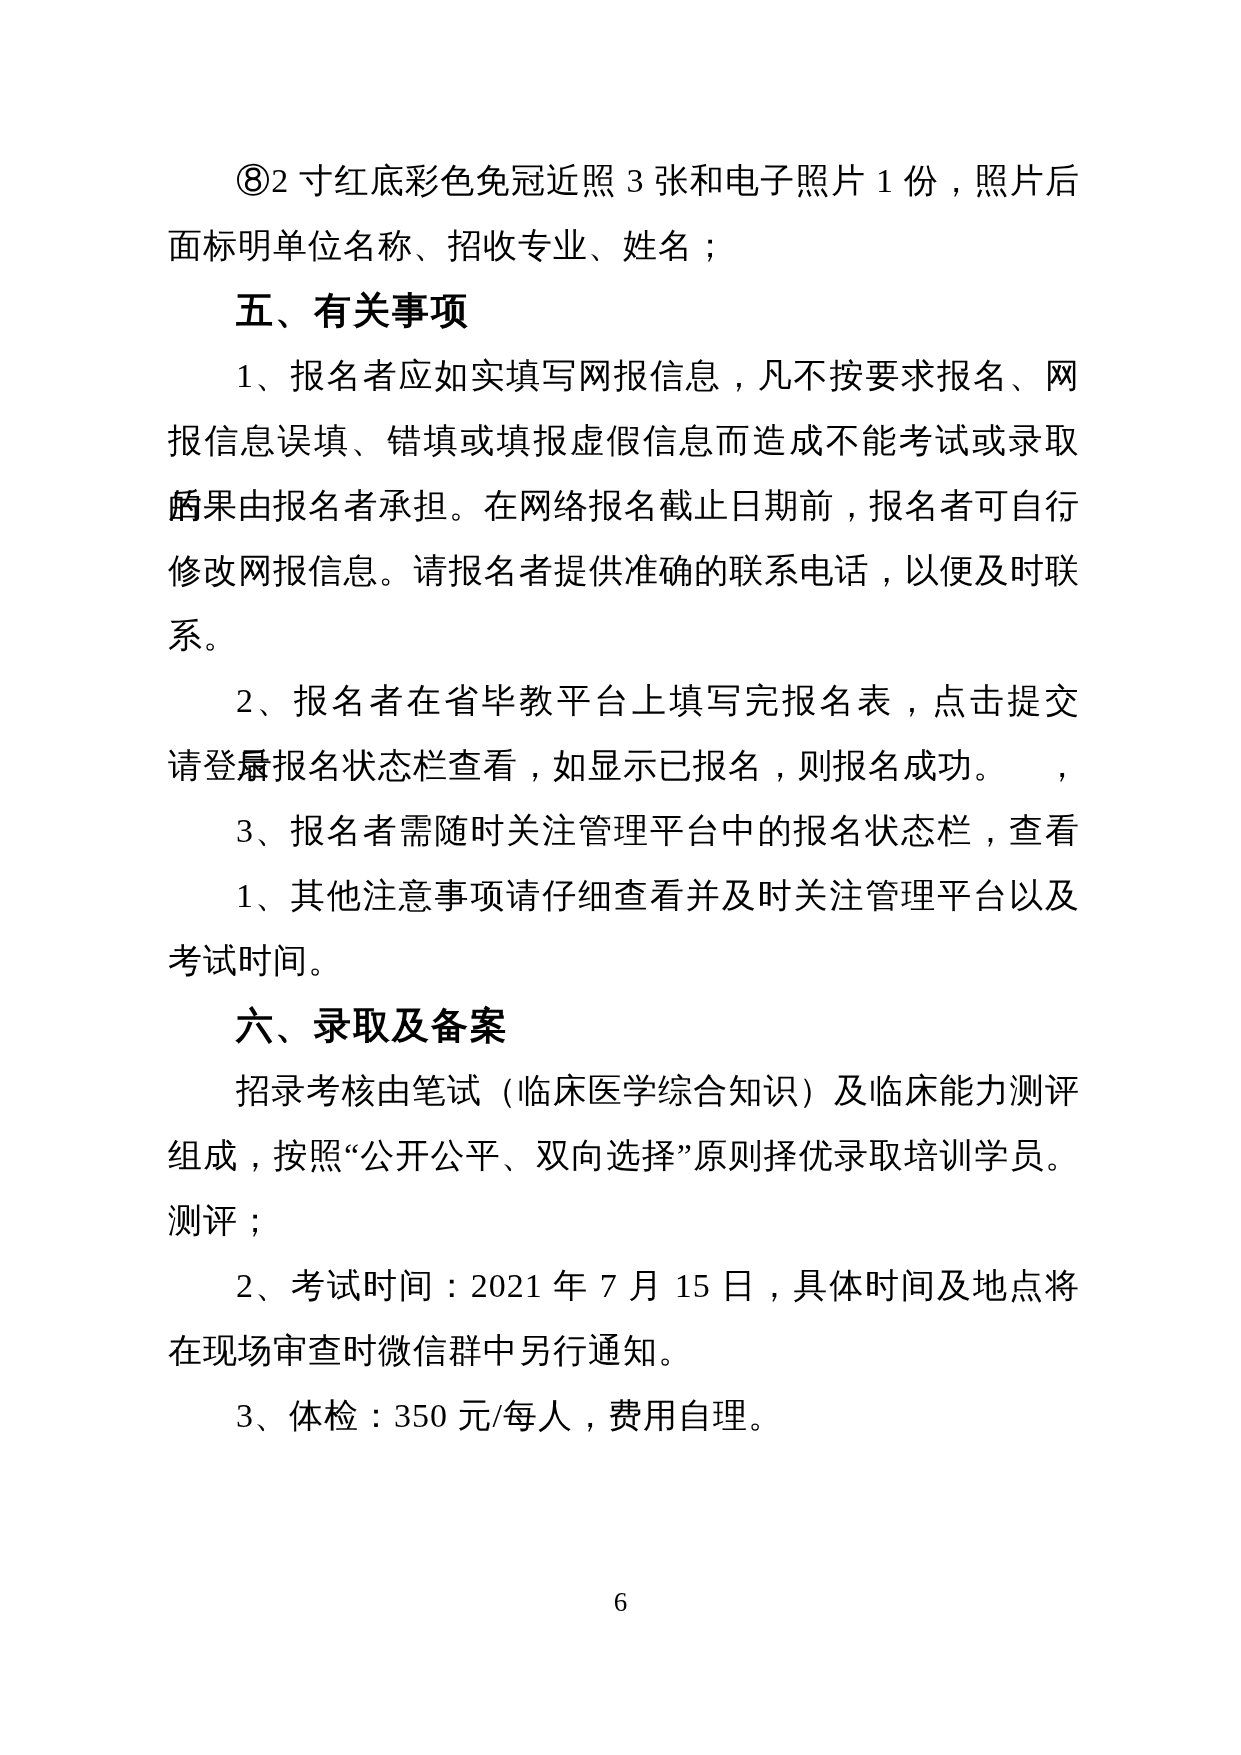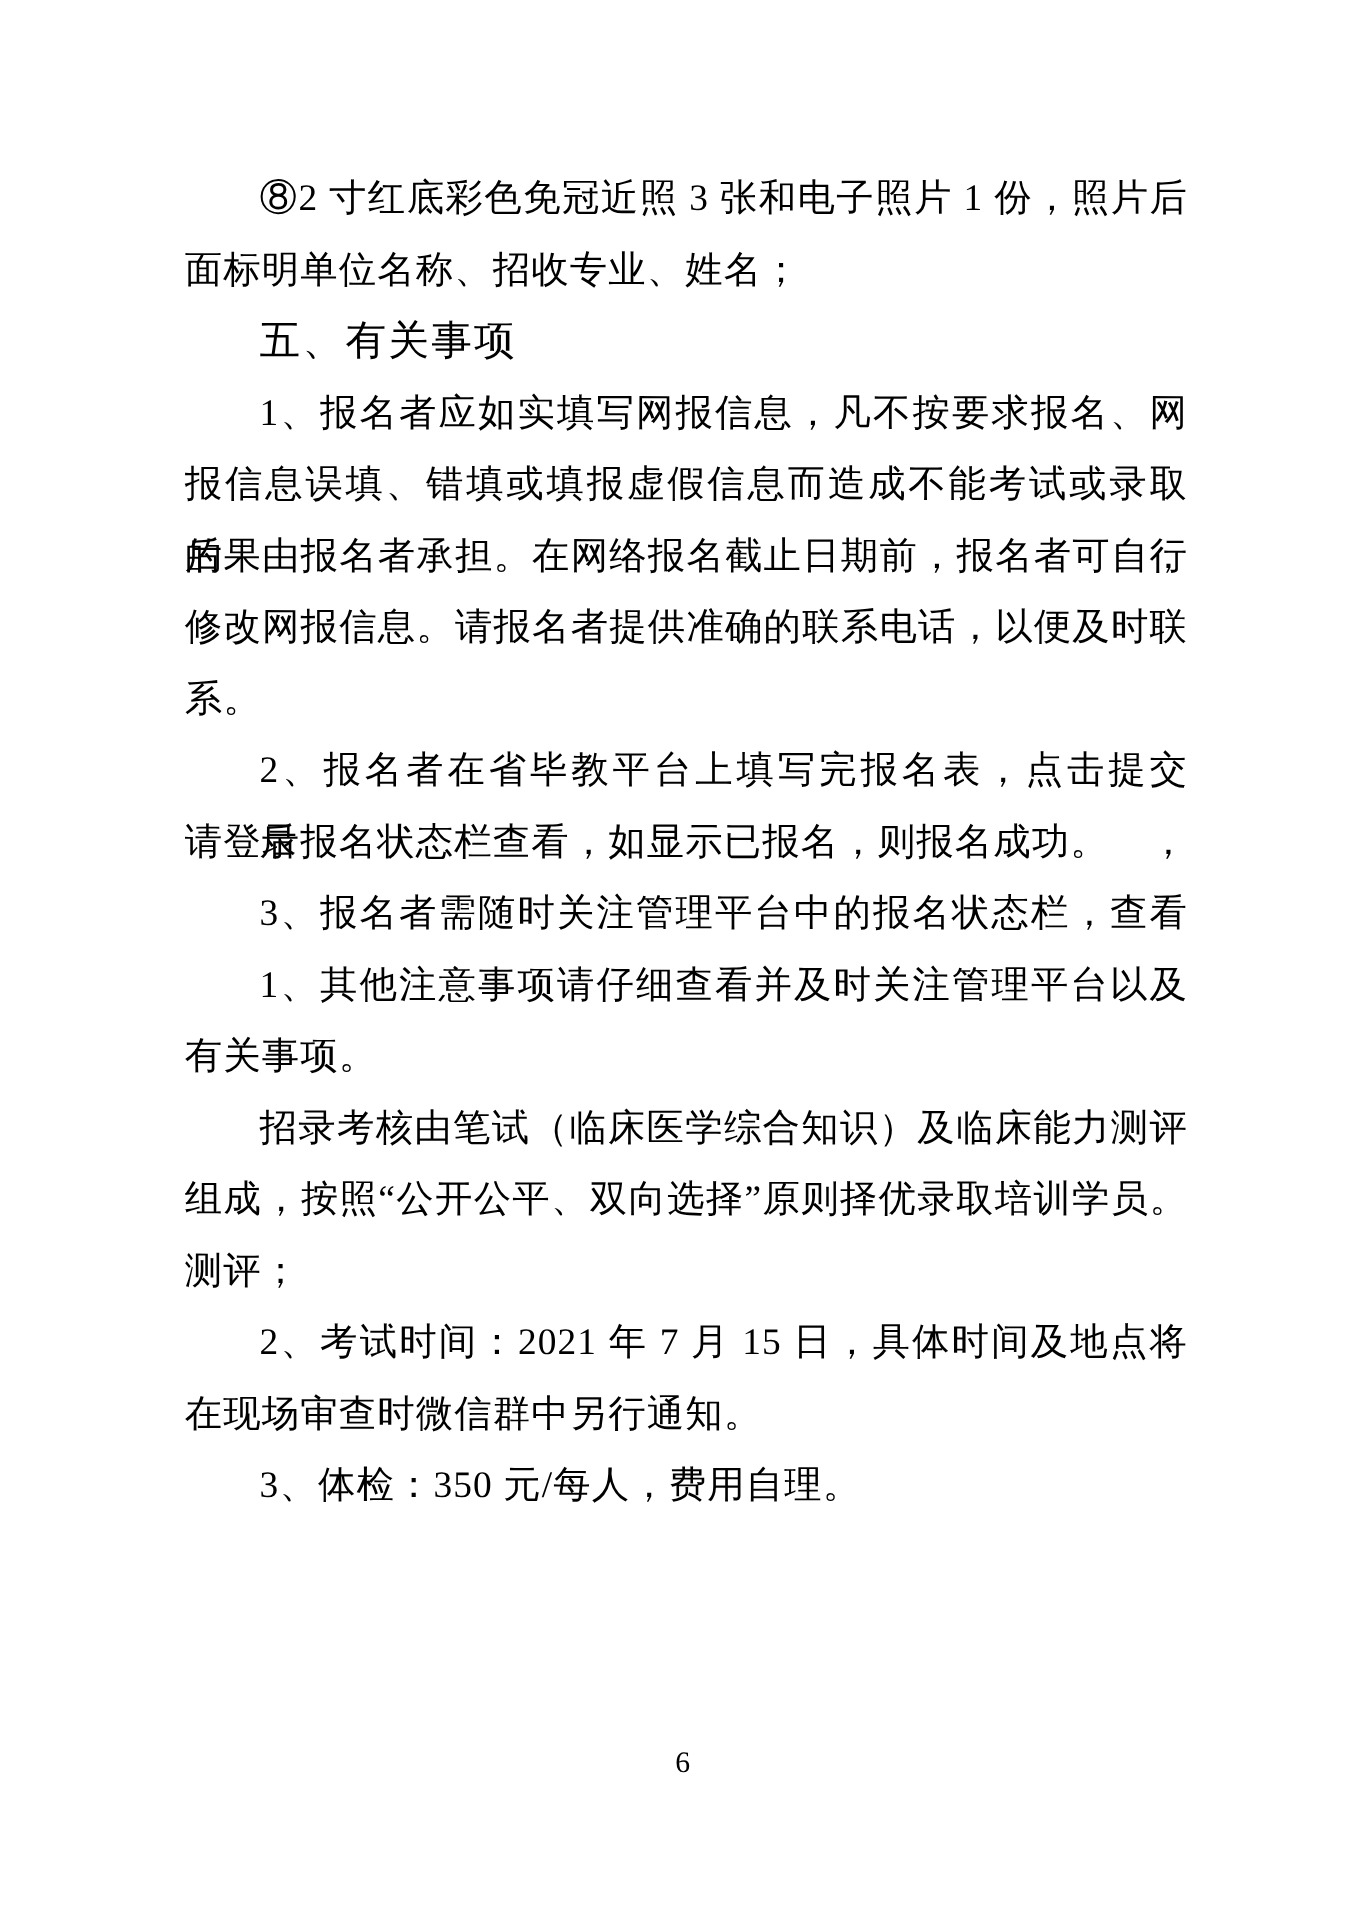--- a/index.html
+++ b/index.html
@@ -32,21 +32,21 @@
   .line.indent {
     padding-left: 68px;
   }
   .line.justify {
     white-space: normal;
     text-align: justify;
     text-align-last: justify;
     text-justify: inter-character;
   }
   .line.heading {
-    font-weight: normal;
+    font-weight: bold;
     font-size: 37px;
     letter-spacing: 2px;
   }
   .page-number {
     position: absolute;
     top: 1586px;
     left: 0;
     width: 100%;
     text-align: center;
     font-size: 27px;
@@ -64,21 +64,22 @@
       <div class="line heading indent">五、有关事项</div>
       <div class="line indent justify">1、报名者应如实填写网报信息，凡不按要求报名、网</div>
       <div class="line justify">报信息误填、错填或填报虚假信息而造成不能考试或录取的，</div>
       <div class="line justify">后果由报名者承担。在网络报名截止日期前，报名者可自行</div>
       <div class="line justify">修改网报信息。请报名者提供准确的联系电话，以便及时联</div>
       <div class="line">系。</div>
       <div class="line indent justify">2、报名者在省毕教平台上填写完报名表，点击提交后，</div>
       <div class="line">请登录报名状态栏查看，如显示已报名，则报名成功。</div>
       <div class="line indent justify">3、报名者需随时关注管理平台中的报名状态栏，查看</div>
       <div class="line indent justify">1、其他注意事项请仔细查看并及时关注管理平台以及</div>
-      <div class="line">有关事项。</div>
+      <div class="line">考试时间。</div>
+      <div class="line heading indent">六、录取及备案</div>
       <div class="line indent justify">招录考核由笔试（临床医学综合知识）及临床能力测评</div>
       <div class="line justify">组成，按照“公开公平、双向选择”原则择优录取培训学员。</div>
       <div class="line">测评；</div>
       <div class="line indent justify">2、考试时间：2021 年 7 月 15 日，具体时间及地点将</div>
       <div class="line">在现场审查时微信群中另行通知。</div>
       <div class="line indent">3、体检：350 元/每人，费用自理。</div>
     </div>
   <div class="page-number">6</div>
 </div>
 

